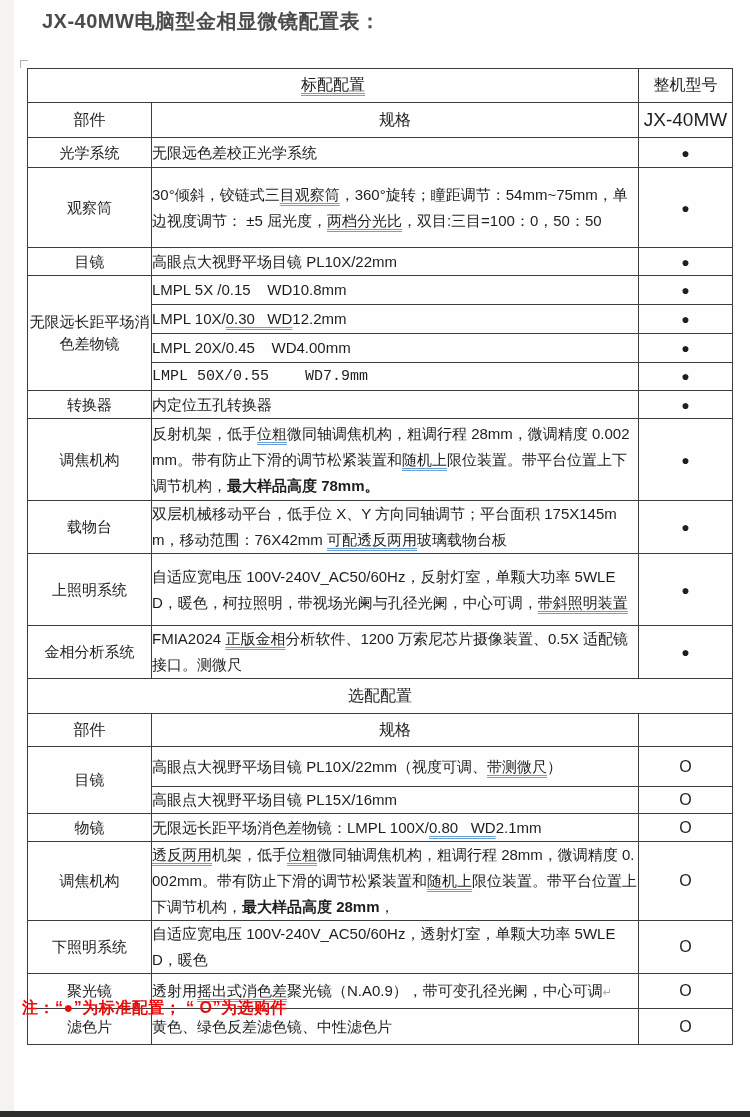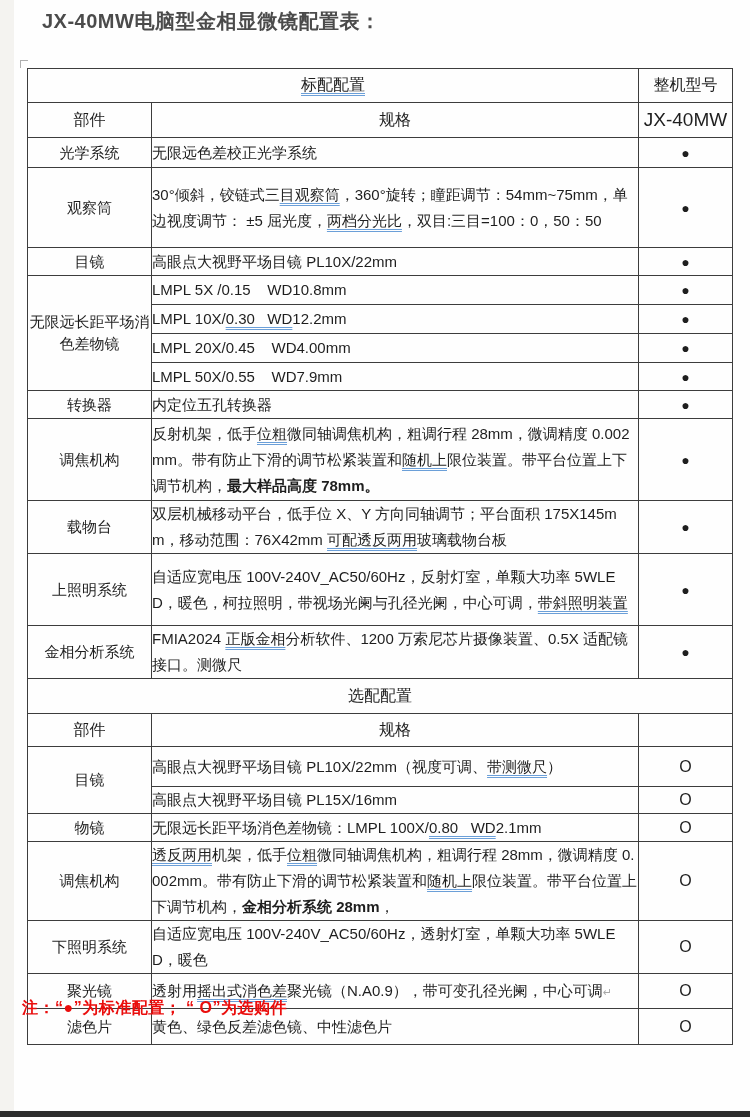--- a/index.html
+++ b/index.html
@@ -103,21 +103,21 @@
           <td class="mark-std">●</td>
         </tr>
         <tr style="height: 29px;">
           <td class="spec"><span>LMPL 10X/</span><span class="u">0.30   WD</span><span>12.2mm</span></td>
           <td class="mark-std">●</td>
         </tr>
         <tr style="height: 29px;">
           <td class="spec"><span>LMPL 20X/0.45    WD4.00mm</span></td>
           <td class="mark-std">●</td>
         </tr>
-        <tr style="height: 28px;">
+        <tr style="height: 28px; font-family: Liberation Mono, monospace;">
           <td class="spec"><span>LMPL 50X/0.55    WD7.9mm</span></td>
           <td class="mark-std">●</td>
         </tr>
         <tr style="height: 28px;">
           <td class="part" rowspan="1">转换器</td>
           <td class="spec"><span>内定位五孔转换器</span></td>
           <td class="mark-std">●</td>
         </tr>
         <tr style="height: 82px;">
           <td class="part" rowspan="1">调焦机构</td>
@@ -156,21 +156,21 @@
           <td class="spec"><span>高眼点大视野平场目镜 PL15X/16mm</span></td>
           <td class="mark-opt">O</td>
         </tr>
         <tr style="height: 28px;">
           <td class="part" rowspan="1">物镜</td>
           <td class="spec"><span>无限远长距平场消色差物镜：LMPL 100X/</span><span class="u">0.80   WD</span><span>2.1mm</span></td>
           <td class="mark-opt">O</td>
         </tr>
         <tr style="height: 78px;">
           <td class="part" rowspan="1">调焦机构</td>
-          <td class="spec"><span class="u">透反两用</span><span>机架，低手</span><span class="u">位粗</span><span>微同轴调焦机构，粗调行程 28mm，微调精度 0.002mm。带有防止下滑的调节松紧装置和</span><span class="u">随机上</span><span>限位装置。带平台位置上下调节机构，</span><span class="b">金相分析系统 28mm</span><span>，</span></td>
+          <td class="spec"><span class="u">透反两用</span><span>机架，低手</span><span class="u">位粗</span><span>微同轴调焦机构，粗调行程 28mm，微调精度 0.002mm。带有防止下滑的调节松紧装置和</span><span class="u">随机上</span><span>限位装置。带平台位置上下调节机构，</span><span class="b">最大样品高度 28mm</span><span>，</span></td>
           <td class="mark-opt">O</td>
         </tr>
         <tr style="height: 50px;">
           <td class="part" rowspan="1">下照明系统</td>
           <td class="spec"><span>自适应宽电压 100V-240V_AC50/60Hz，透射灯室，单颗大功率 5WLED，暖色</span></td>
           <td class="mark-opt">O</td>
         </tr>
         <tr style="height: 35px;">
           <td class="part" rowspan="1">聚光镜</td>
           <td class="spec"><span>透射用</span><span class="u">摇出式消色差</span><span>聚光镜（N.A0.9），带可变孔径光阑，中心可调</span><span class="pmark">↵</span></td>

